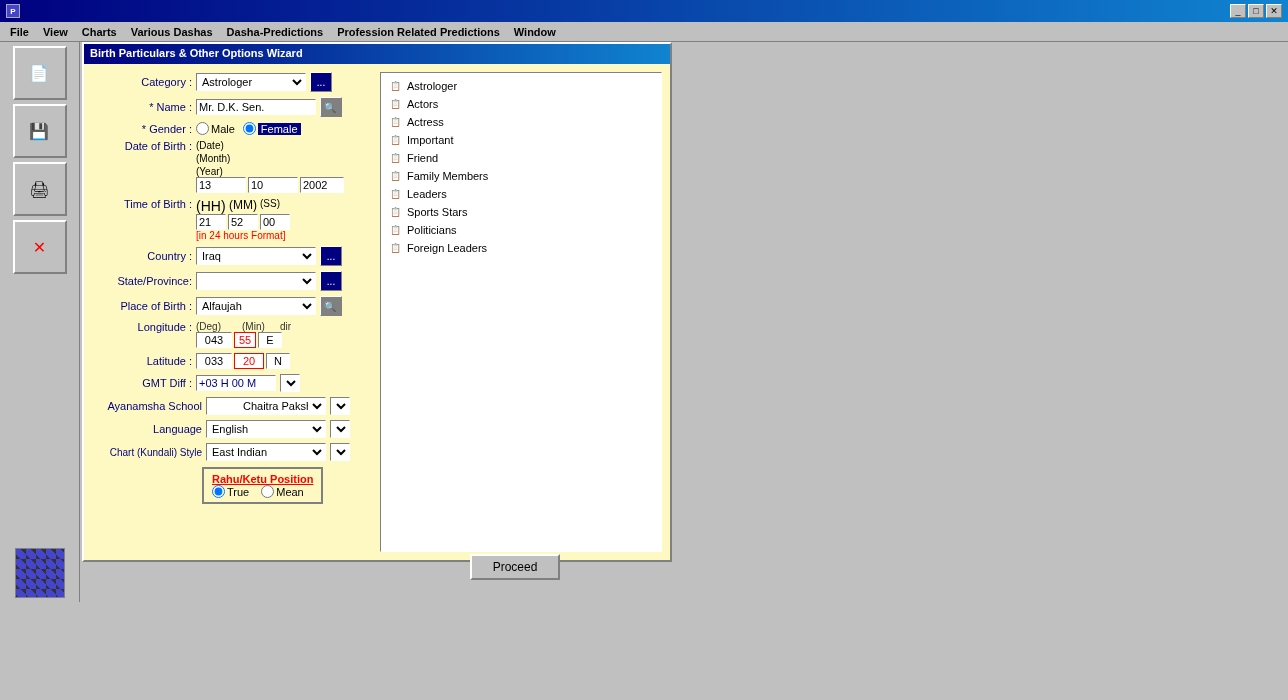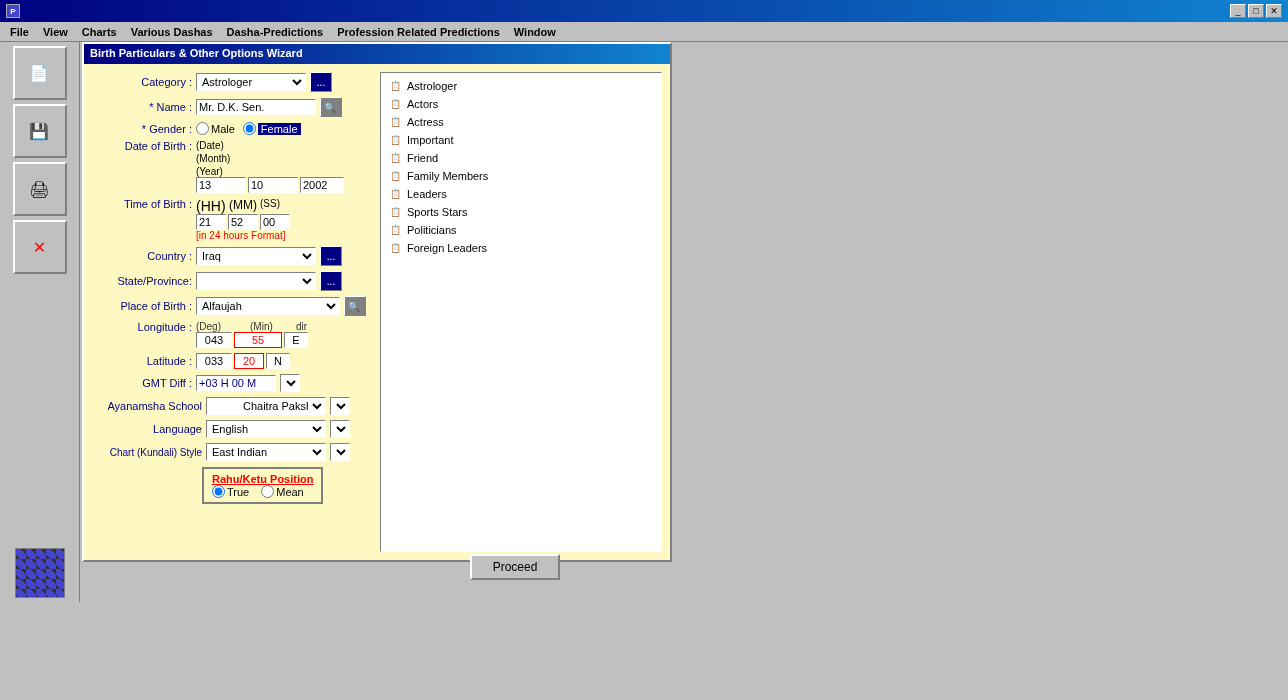--- a/index.html
+++ b/index.html
@@ -267,21 +267,21 @@
       height: 26px;
       background: #c0c0c0;
       border: 2px solid;
       border-color: #ffffff #808080 #808080 #ffffff;
       font-size: 12px;
       cursor: pointer;
       font-family: 'MS Sans Serif', Arial, sans-serif;
     }
 
     .coords-header {
-      display: flex; gap: 16px; font-size: 10px; color: #333;
+      display: flex; gap: 8px; font-size: 10px; color: #333;
     }
   </style>
 </head>
 <body>
 
 <div class="title-bar">
   <div class="title-bar-text">
     <span class="title-bar-icon">P</span>
   </div>
   <div class="title-bar-buttons">
@@ -390,37 +390,37 @@
       </div>
 
       <div class="form-row">
         <span class="form-label blue">State/Province:</span>
         <select style="width:120px;"></select>
         <button class="btn-small">...</button>
       </div>
 
       <div class="form-row">
         <span class="form-label blue">Place of Birth :</span>
-        <select style="width:144px;">
+        <select style="width:120px;">
           <option>Alfaujah</option>
         </select>
         <button class="btn-small" style="background:#808080;">🔍</button>
       </div>
 
       <div class="form-row" style="align-items:flex-start;">
         <span class="form-label blue">Longitude :</span>
         <div>
           <div class="coords-header">
             <span style="width:38px;">(Deg)</span>
             <span style="width:30px;">(Min)</span>
             <span style="width:24px;">dir</span>
           </div>
           <div class="coords-group">
             <input type="text" class="coord-box" value="043" style="">
-            <input type="text" class="coord-box red-text" style="width: 48px;" value="55">
+            <input type="text" class="coord-box red-text" style="width: 22px;" value="55">
             <input type="text" class="dir-box red-text" value="E" style="">
           </div>
         </div>
       </div>
 
       <div class="form-row">
         <span class="form-label blue">Latitude :</span>
         <div class="coords-group">
           <input type="text" class="coord-box" value="033" style="">
           <input type="text" class="coord-box red-text" style="width: 30px;" value="20">

